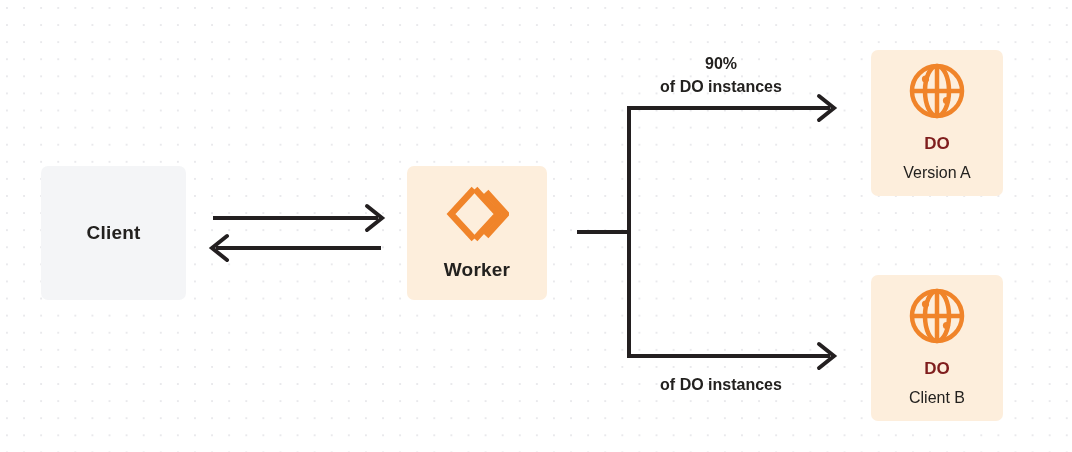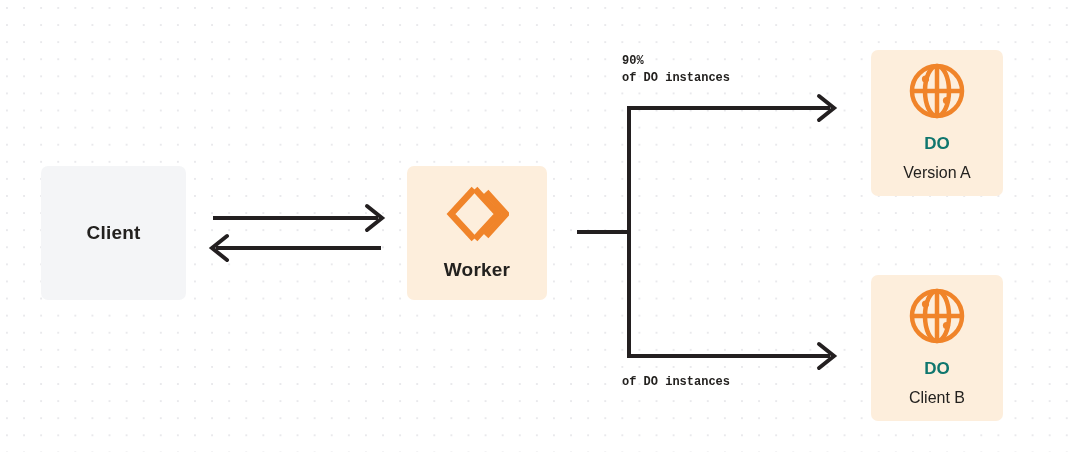--- a/index.html
+++ b/index.html
@@ -67,21 +67,21 @@
   .node-title {
     font-size: 19px;
     font-weight: bold;
     color: #23211f;
     letter-spacing: 0.2px;
     line-height: 1.2;
   }
   .node-title-small {
     font-size: 17px;
     font-weight: bold;
-    color: #0f766e;
+    color: #7f1d1d;
     line-height: 1.25;
     text-align: right;
   }
   .node-subtitle {
     font-size: 16px;
     font-weight: normal;
     color: #23211f;
     line-height: 1.3;
     margin-top: 9px;
   }
@@ -98,26 +98,26 @@
     left: 0;
     top: 0;
     width: 1072px;
     height: 452px;
     pointer-events: none;
   }
 
   
   .edge-label {
     position: absolute;
-    font-size: 12px;
+    text-align: center;
+    font-size: 16px;
     font-weight: bold;
     color: #23211f;
     line-height: 1.42;
     white-space: nowrap;
-    font-family: Liberation Mono, monospace;
   }
   .edge-label .pct { display: block; }
   .edge-label .sub { display: block; }
   .label-top    { left: 622px; top: 53px;  width: 198px; }
   .label-bottom { left: 622px; top: 374px; width: 198px; }
 </style>
 </head>
 <body>
 
 <div id="diagram-canvas">

